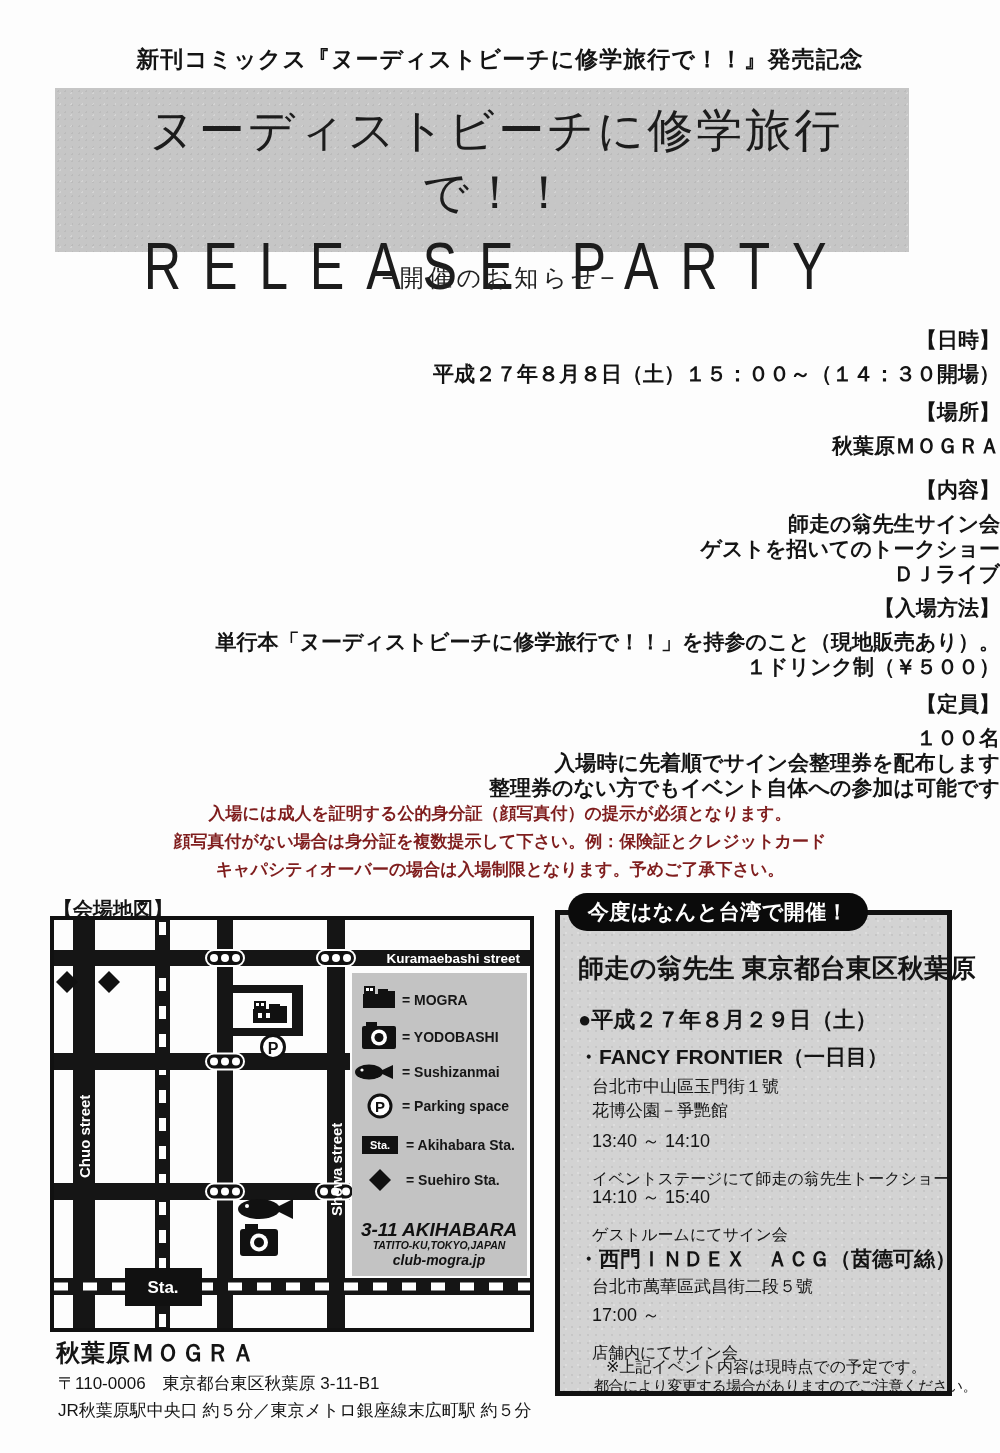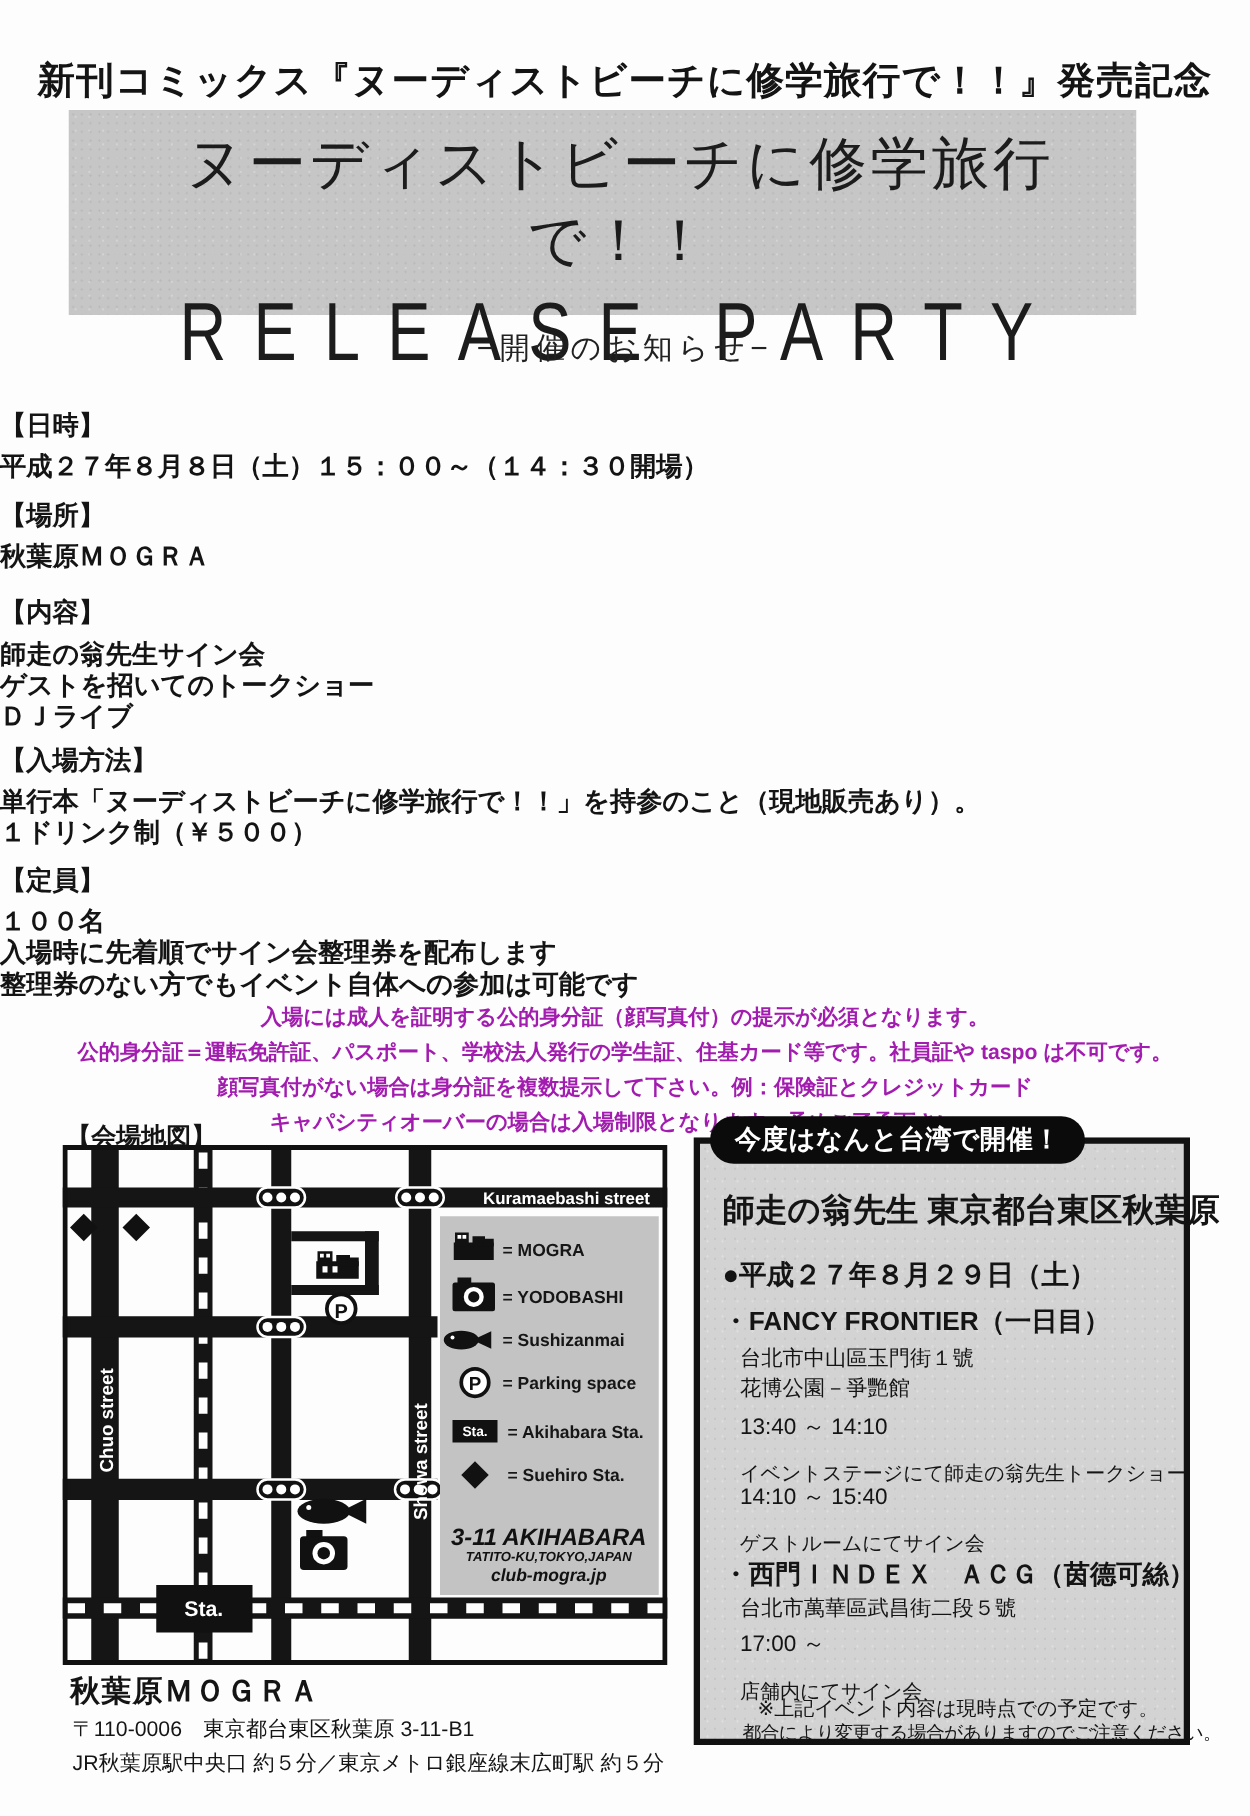--- a/index.html
+++ b/index.html
@@ -3,21 +3,21 @@
 <meta charset="utf-8">
 <style>
   html,body{margin:0;padding:0;background:#e9e9e9;}
   .page{
     position:relative;width:1000px;height:1453px;margin:0 auto;
     background:#fdfdfd;overflow:hidden;color:#141414;
     font-family:"Liberation Sans","DejaVu Sans",sans-serif;
   }
   .top-note{
     position:absolute;top:44px;left:0;width:1000px;text-align:center;
-    font-size:30px;font-weight:bold;letter-spacing:1px;
+    font-size:23px;font-weight:bold;letter-spacing:1px;
   }
   .banner{
     position:absolute;left:55px;top:88px;width:826px;height:164px;
     background-color:#c6c6c6;
     background-image:radial-gradient(rgba(120,120,120,.14) 1px,transparent 1px),
                      radial-gradient(rgba(255,255,255,.25) 1px,transparent 1px);
     background-size:7px 7px,11px 11px;
     text-align:center;
     padding-left:28px;
   }
@@ -26,26 +26,26 @@
   }
   .banner-sub{
     margin-top:4px;font-size:54px;font-weight:300;letter-spacing:.42em;
     transform:scale(.96,1.22);transform-origin:center top;color:#1c1c1c;
     white-space:nowrap;
   }
   .notice{
     position:absolute;top:262px;left:0;width:1000px;text-align:center;
     font-size:24px;font-weight:400;letter-spacing:.18em;color:#222;
   }
-  .sec{position:absolute;left:0;width:1000px;text-align:left;}
+  .sec{position:absolute;left:0;width:1000px;text-align:right;}
   .sec-h{font-size:21px;font-weight:bold;margin-bottom:7px;}
   .sec-l{font-size:21px;font-weight:bold;line-height:25px;}
   .fineprint{
     position:absolute;top:800px;left:0;width:1000px;text-align:center;
-    font-size:17px;font-weight:600;line-height:28px;color:#a21caf;
+    font-size:17px;font-weight:600;line-height:28px;color:#7f1d1d;
   }
   .map-heading{
     position:absolute;top:896px;left:53px;font-size:20px;font-weight:bold;
   }
   .map-wrap{position:absolute;left:50px;top:916px;width:484px;height:416px;}
   .venue-name{position:absolute;top:1337px;left:56px;font-size:24px;font-weight:bold;letter-spacing:1px;}
   .venue-postal{position:absolute;top:1372px;left:58px;font-size:17px;font-weight:500;}
   .venue-access{position:absolute;top:1399px;left:58px;font-size:17px;font-weight:500;}
   .panel{
     position:absolute;left:555px;top:910px;width:397px;height:486px;
@@ -109,21 +109,20 @@
 
   <div class="sec" style="top:690px">
     <div class="sec-h">【定員】</div>
     <div class="sec-l">１００名</div>
     <div class="sec-l">入場時に先着順でサイン会整理券を配布します</div>
     <div class="sec-l">整理券のない方でもイベント自体への参加は可能です</div>
   </div>
 
   <div class="fineprint">
     <div>入場には成人を証明する公的身分証（顔写真付）の提示が必須となります。</div>
-    <div>公的身分証＝運転免許証、パスポート、学校法人発行の学生証、住基カード等です。社員証や taspo は不可です。</div>
     <div>顔写真付がない場合は身分証を複数提示して下さい。例：保険証とクレジットカード</div>
     <div>キャパシティオーバーの場合は入場制限となります。予めご了承下さい。</div>
   </div>
 
   <div class="map-heading">【会場地図】</div>
 
   <div class="map-wrap">
     <svg width="484" height="416" viewBox="0 0 484 416" xmlns="http://www.w3.org/2000/svg">
 
       <g>

